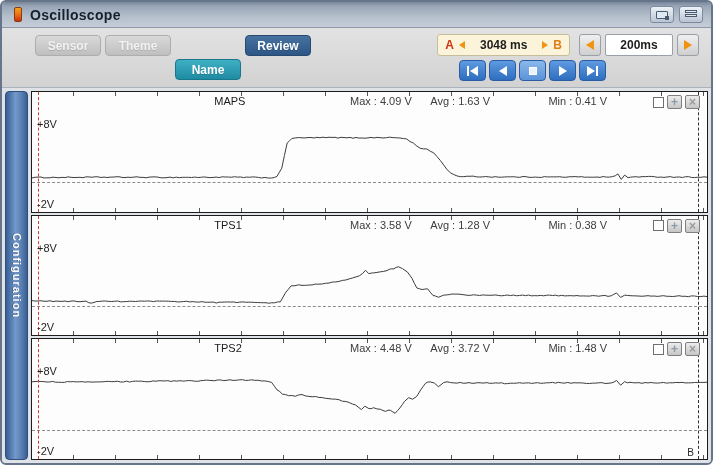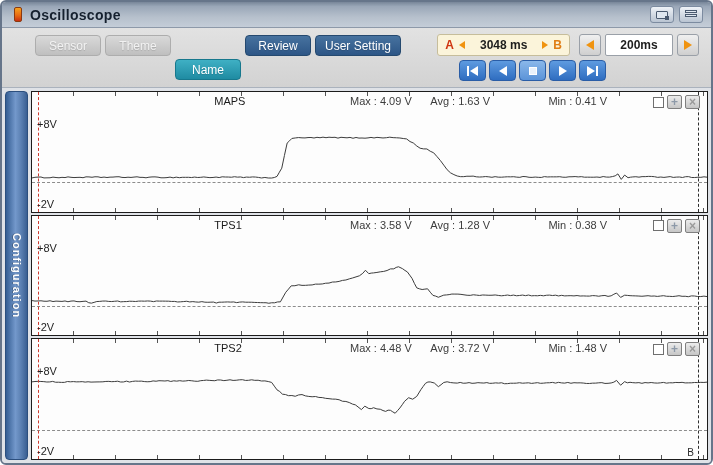--- a/index.html
+++ b/index.html
@@ -14,21 +14,21 @@
   .win-btn { width:24px; height:17px; border:1px solid #7c8ba0; border-radius:3px; background:linear-gradient(#eef2f7,#b9c4d2); display:flex; align-items:center; justify-content:center; cursor:pointer; }
   .ic-snapshot { position:relative; width:12px; height:8px; border:1px solid #4a5a70; border-radius:1px; background:#dfe7f0; }
   .ic-snapshot:after { content:""; position:absolute; right:-2px; bottom:-2px; width:4px; height:4px; background:#4a5a70; }
   .ic-layout { width:12px; height:9px; display:flex; flex-direction:column; gap:1px; }
   .ic-layout i { display:block; height:3px; border:1px solid #4a5a70; background:#dfe7f0; }
 
   
   .toolbar { position:relative; height:60px; background:linear-gradient(#e2e2e2,#d2d2d2); border-bottom:1px solid #aab2bd; }
   .btn-rows { position:absolute; left:33px; top:7px; display:flex; flex-direction:column; gap:5px; }
   .btn-row { display:flex; gap:4px; }
-  .tb-btn { min-width:66px; height:21px; padding:0 9px; border-radius:4px; font-size:12px; font-weight:normal; color:#fff; display:flex; align-items:center; justify-content:center; gap:4px; cursor:pointer; text-shadow:0 1px 1px rgba(0,0,0,.15); }
+  .tb-btn { min-width:66px; height:21px; padding:0 9px; border-radius:4px; font-size:12px; font-weight:bold; color:#fff; display:flex; align-items:center; justify-content:center; gap:4px; cursor:pointer; text-shadow:0 1px 1px rgba(0,0,0,.15); }
   .tb-gray  { background:linear-gradient(#d9d9d9,#bfbfbf); border:1px solid #adadad; color:#f2f2f2; }
   .tb-teal  { background:linear-gradient(#3fb0c4,#1f8ba2); border:1px solid #17788d;margin-top:24px; }
   .tb-blue  { background:linear-gradient(#47729f,#2d5686); border:1px solid #25496f; }
   .tb-green { background:linear-gradient(#79a642,#4f7524); border:1px solid #41611c; }
   .tb-red   { background:linear-gradient(#d06b60,#ad463d); border:1px solid #943a32; }
   .spin { display:flex; flex-direction:column; gap:1px; margin-left:2px; }
   .spin b { width:0; height:0; border-left:3px solid transparent; border-right:3px solid transparent; }
   .spin .up { border-bottom:4px solid #e8eedb; }
   .spin .dn { border-top:4px solid #e8eedb; }
 
@@ -102,21 +102,20 @@
     </div>
   </div>
 
   <div class="toolbar">
     <div class="btn-rows">
       <div class="btn-row">
         <div class="tb-btn tb-gray">Sensor</div>
         <div class="tb-btn tb-gray">Theme</div>
         <div class="tb-btn tb-teal">Name</div>
         <div class="tb-btn tb-blue">Review</div>
-        <div class="tb-btn tb-blue">User Setting</div>
       </div>
     </div>
 
     <div class="right-controls">
       <div class="rc-row1">
         <div class="ab-box">
           <span class="ab-letter-a">A</span>
           <span class="tri tri-l-o"></span>
           <span class="ab-value">3048 ms</span>
           <span class="tri tri-r-o"></span>

